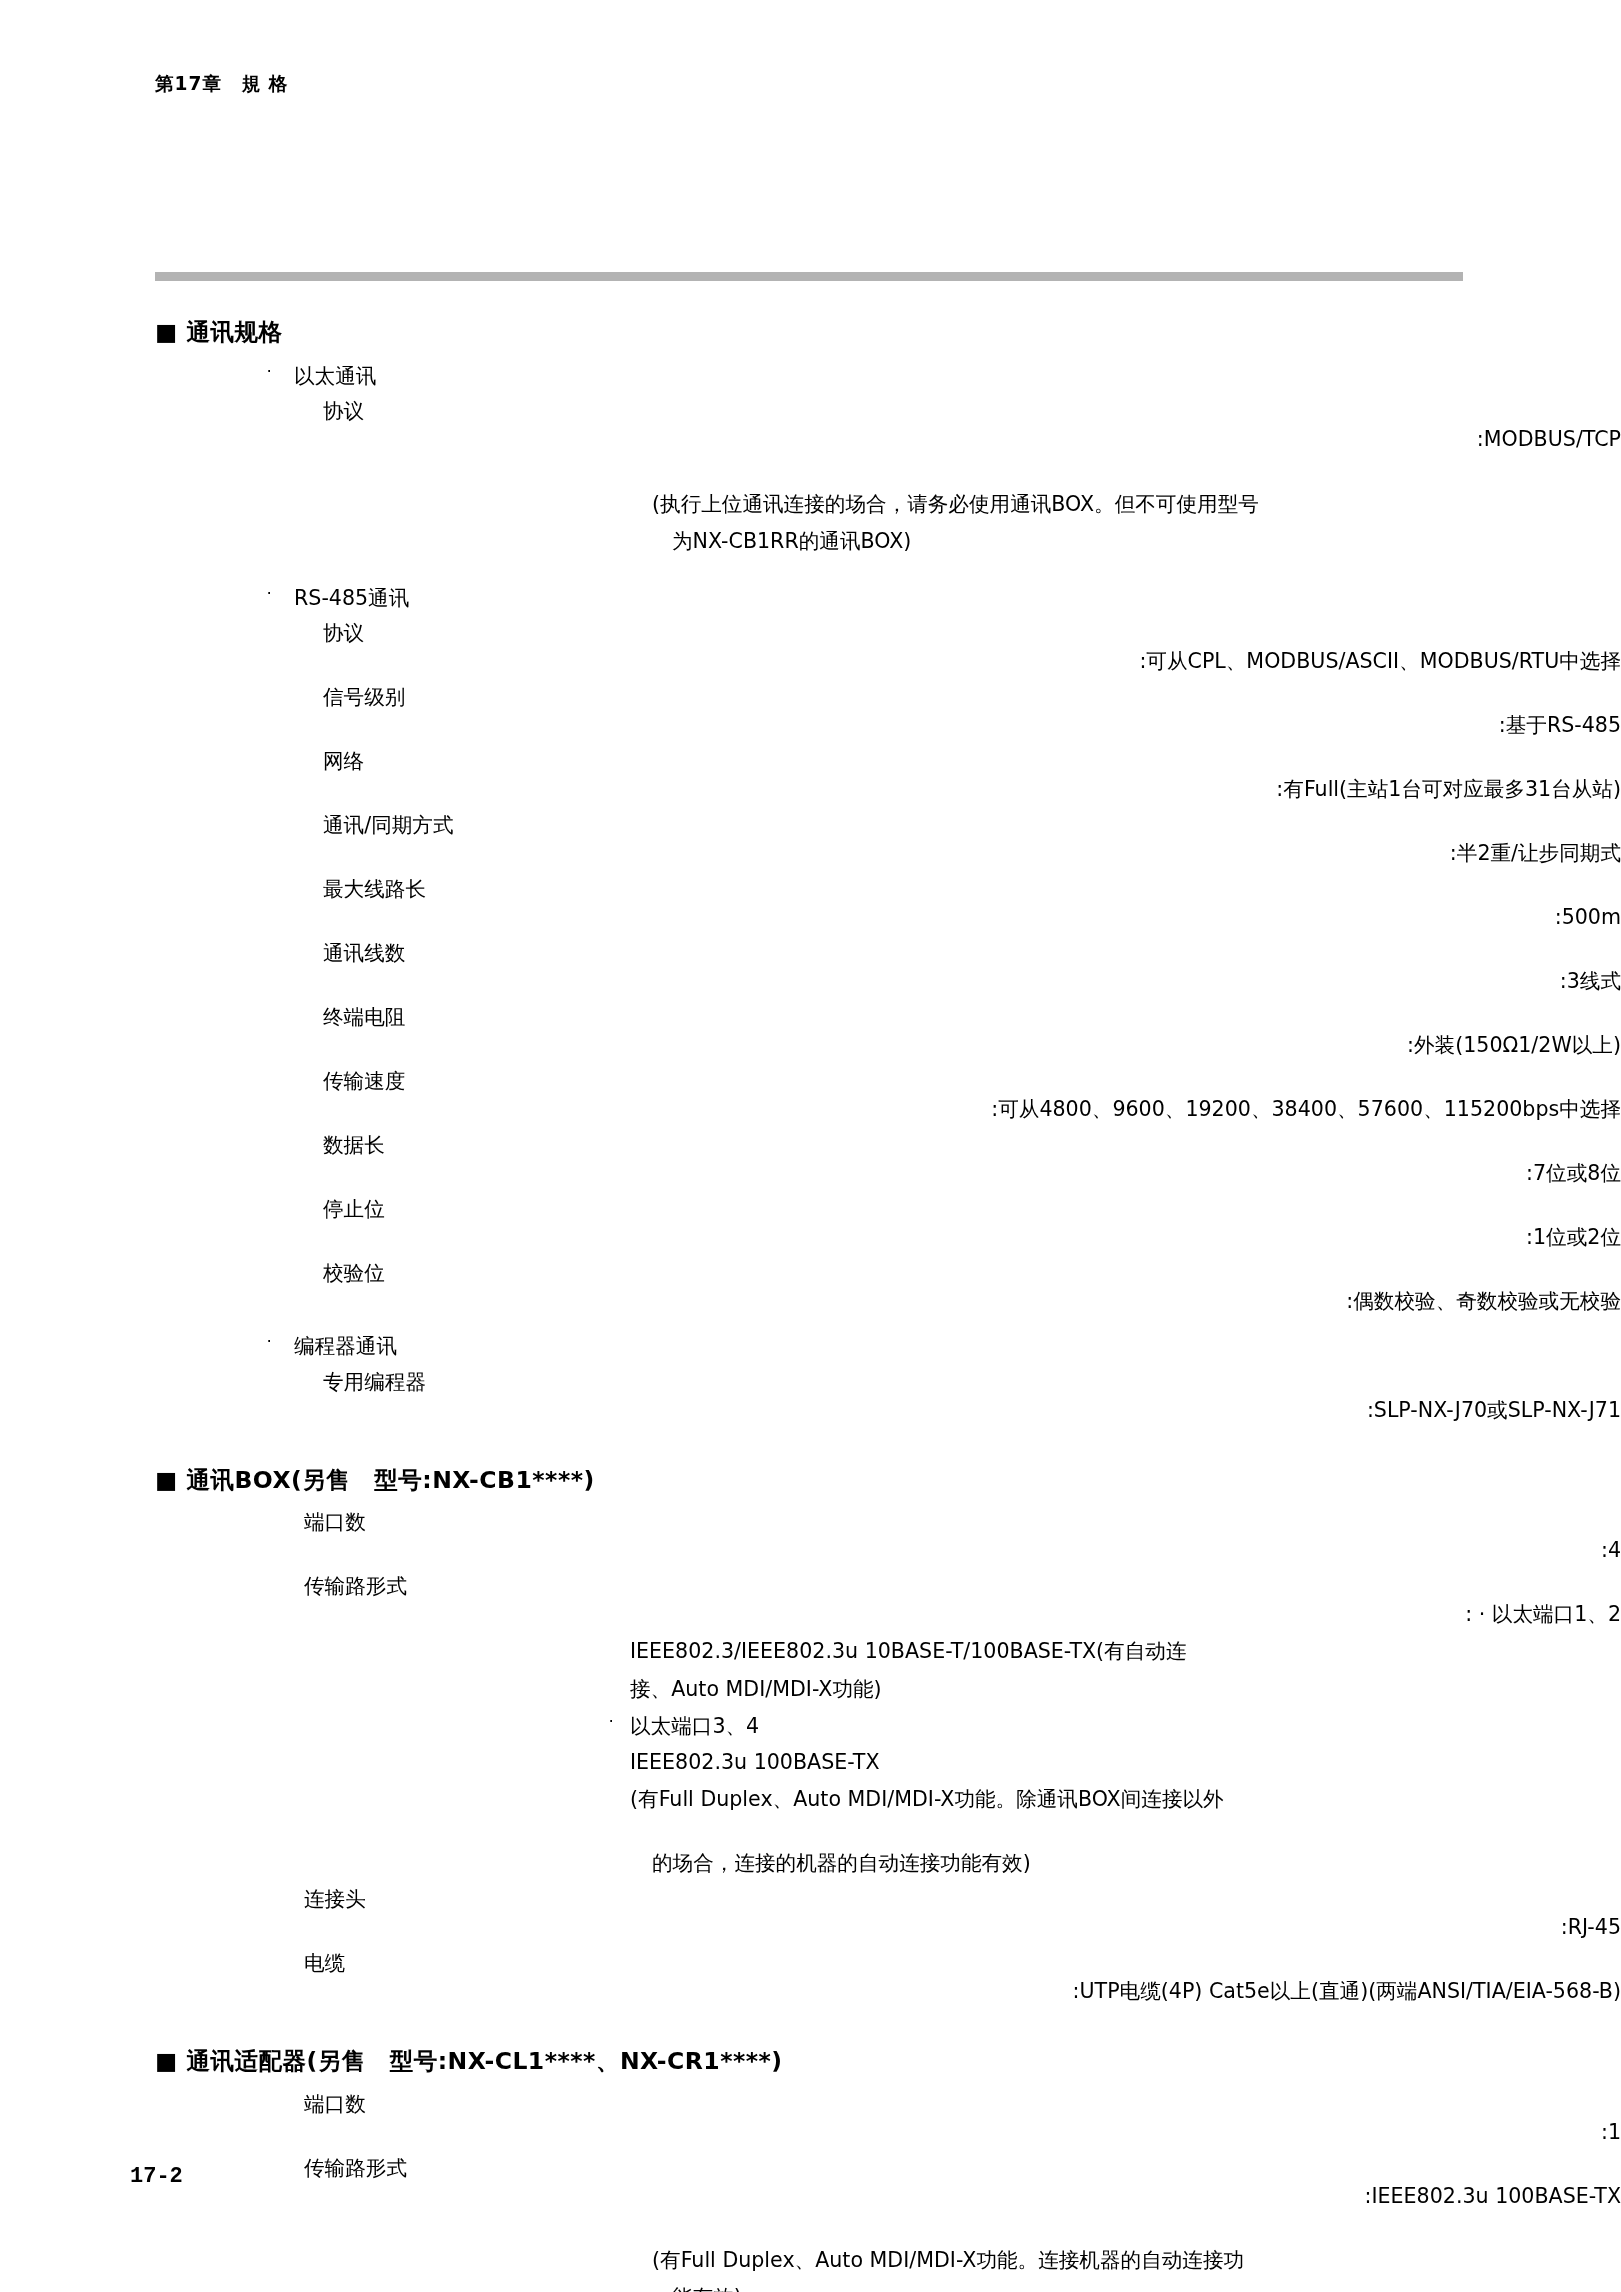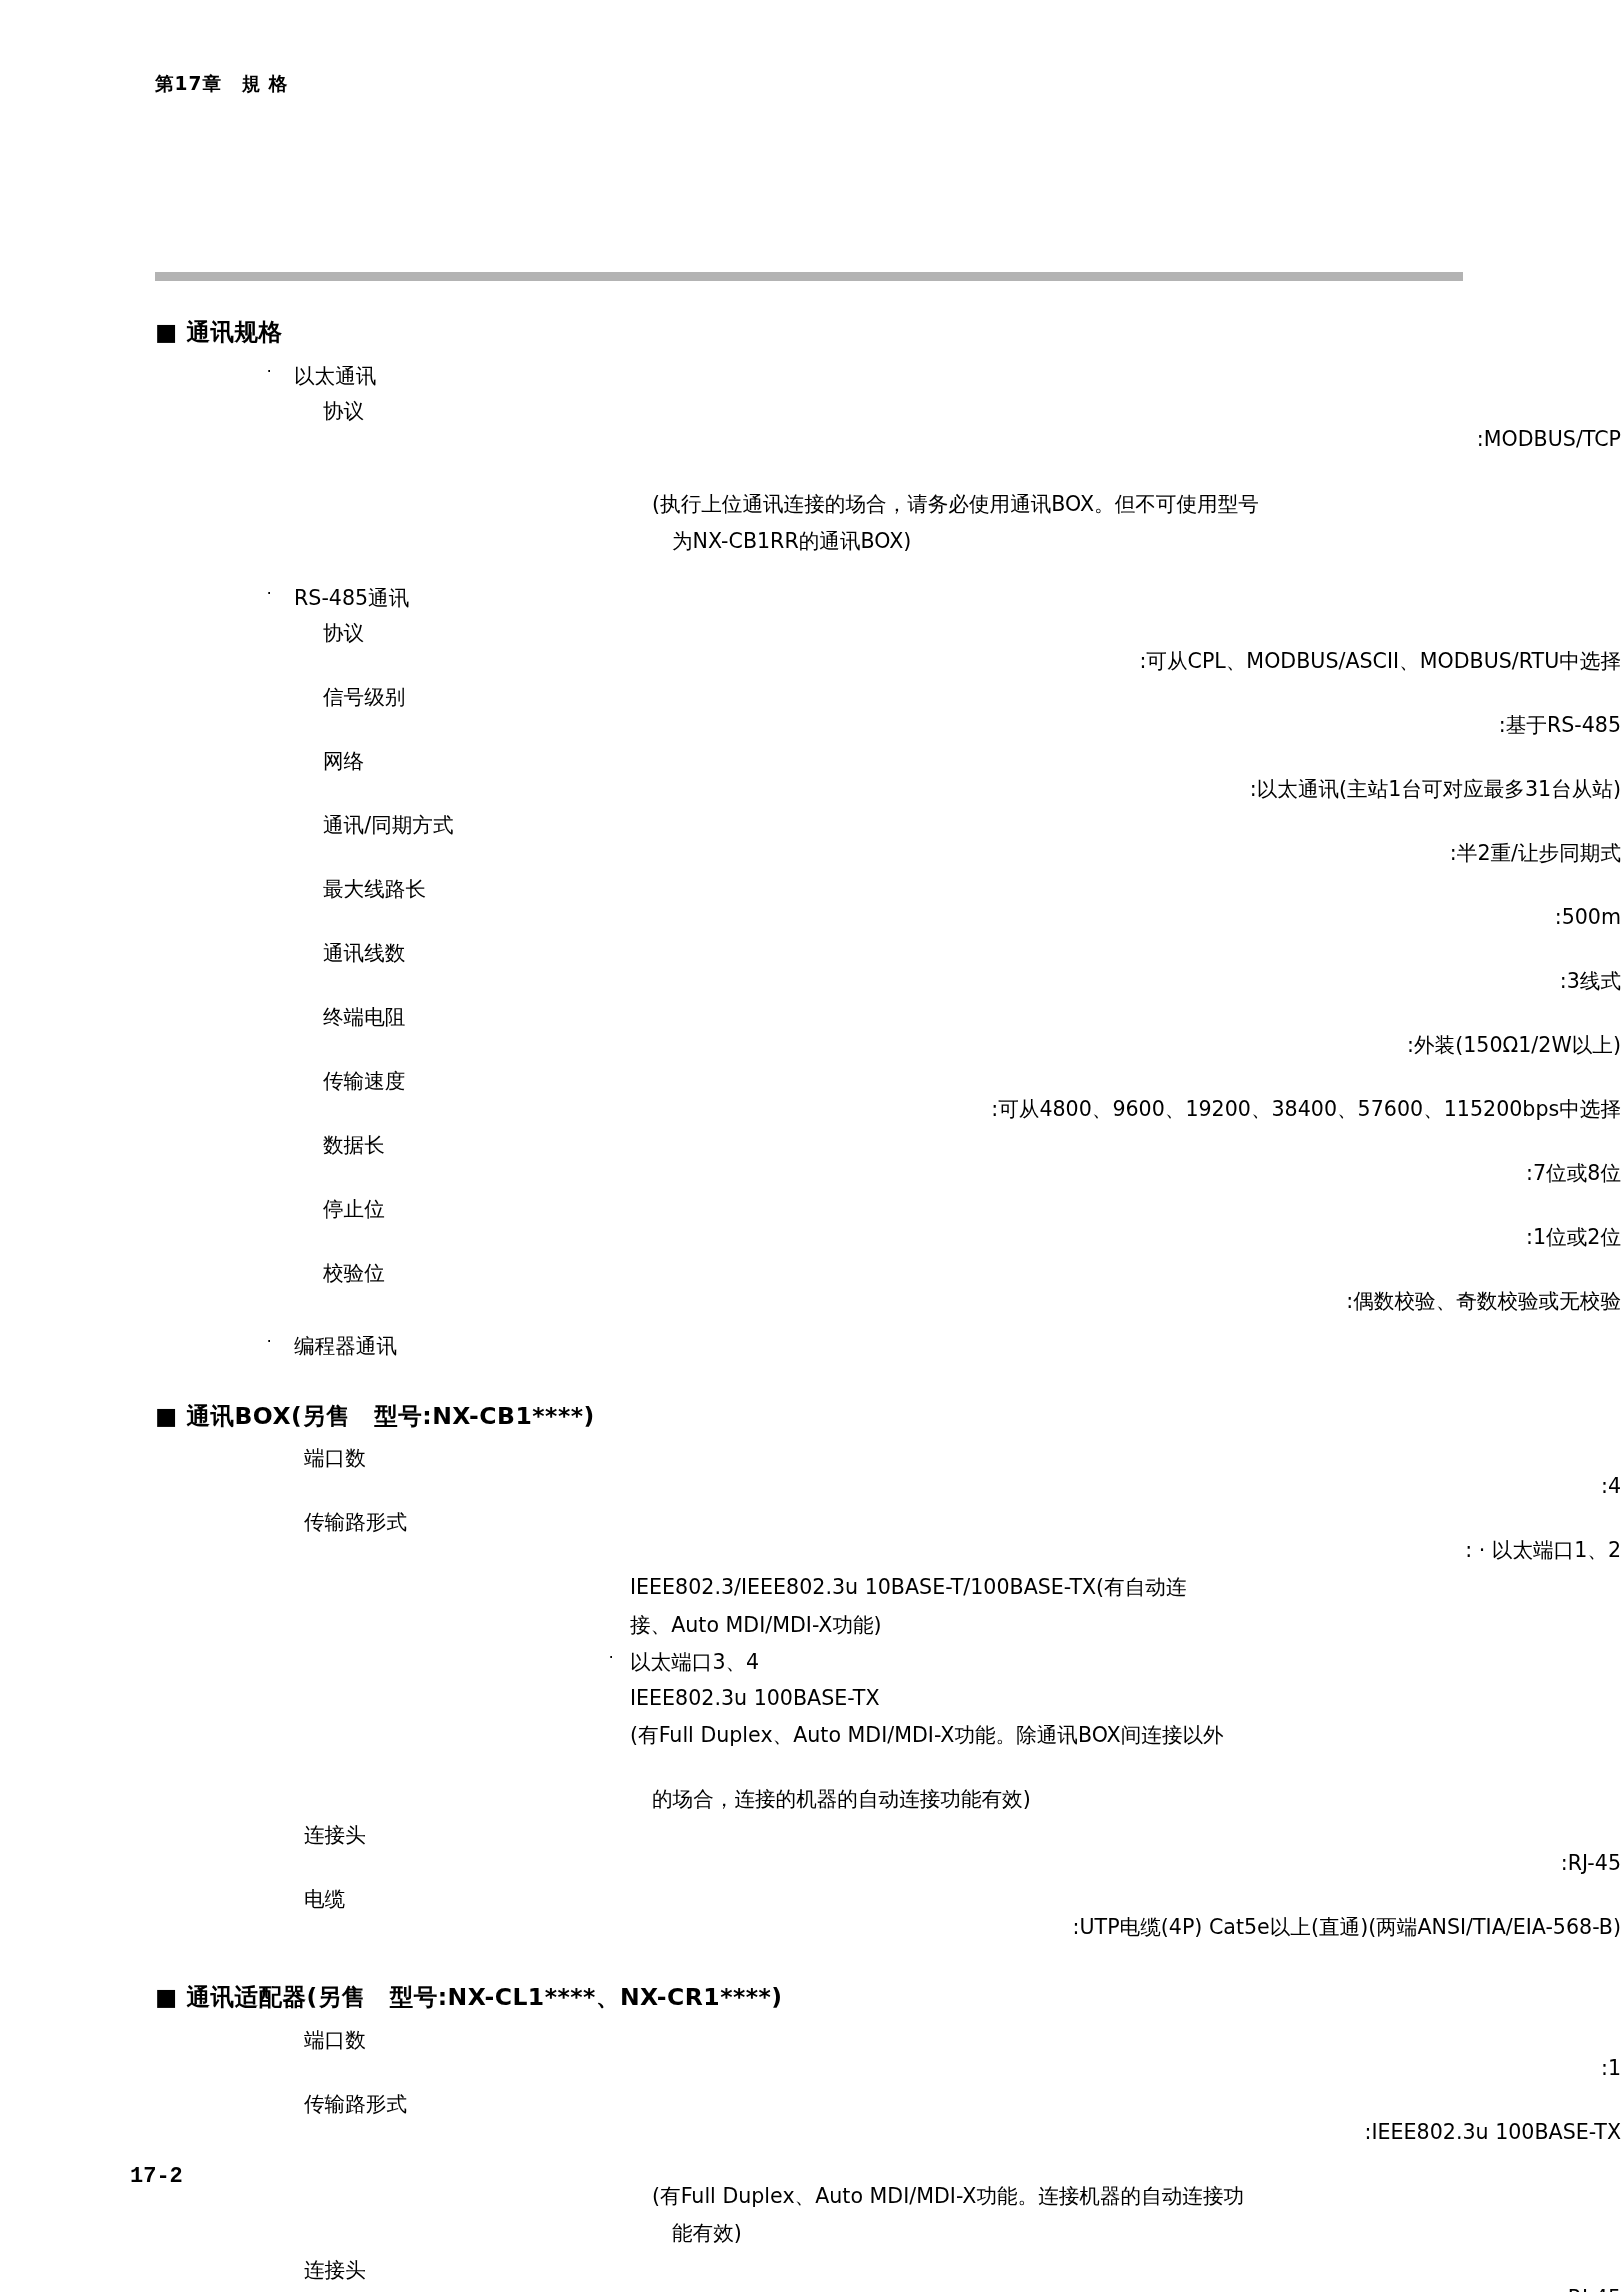--- a/index.html
+++ b/index.html
@@ -165,21 +165,21 @@
         <div class="row">
           <div class="lbl">协议</div>
           <div class="val">:可从CPL、MODBUS/ASCII、MODBUS/RTU中选择</div>
         </div>
         <div class="row">
           <div class="lbl">信号级别</div>
           <div class="val">:基于RS-485</div>
         </div>
         <div class="row">
           <div class="lbl">网络</div>
-          <div class="val">:以太通讯(主站1台可对应最多31台从站)</div>
+          <div class="val">:有Full(主站1台可对应最多31台从站)</div>
         </div>
         <div class="row">
           <div class="lbl">通讯/同期方式</div>
           <div class="val">:半2重/让步同期式</div>
         </div>
         <div class="row">
           <div class="lbl">最大线路长</div>
           <div class="val">:500m</div>
         </div>
         <div class="row">
@@ -207,20 +207,24 @@
           <div class="val">:偶数校验、奇数校验或无校验</div>
         </div>
       </div>
 
       <div class="spacer-sm"></div>
 
       <div class="group">
         <div class="bullet-line">
           <span class="dot">·</span>
           <span>编程器通讯</span>
+        </div>
+        <div class="row">
+          <div class="lbl">专用编程器</div>
+          <div class="val">:SLP-NX-J70或SLP-NX-J71</div>
         </div>
       </div>
     </div>
 
     <div class="spacer-lg"></div>
 
     <div class="section">
       <div class="sec-title">■ 通讯BOX(另售　型号:NX-CB1****)</div>
 
       <div class="row lvl1">

